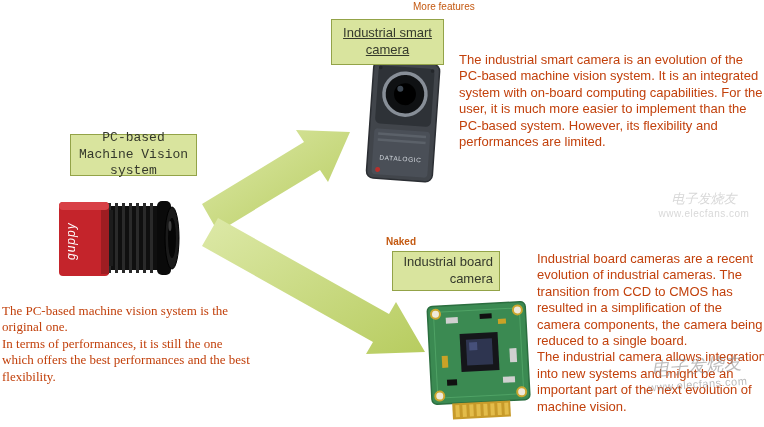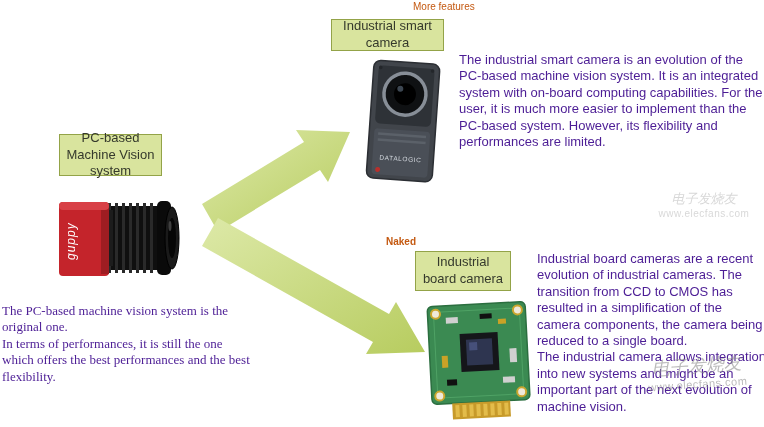--- a/index.html
+++ b/index.html
@@ -30,28 +30,28 @@
     line-height: 1.3;
     display: flex;
     align-items: center;
     justify-content: center;
     text-align: center;
     padding: 3px 6px;
   }
   .desc {
     position: absolute;
     z-index: 3;
-    color: #4c1d95;
+    color: #c2410c;
     font-size: 13px;
     line-height: 16.4px;
     white-space: pre-line;
   }
-  .smart-box { left: 331px; top: 19px;  width: 113px; height: 32px; }
-  .pc-box    { left: 59px;  top: 134px; width: 103px; height: 42px; }
-  .board-box { left: 415px; top: 251px; width: 96px; height: 40px; }
+  .smart-box { left: 331px; top: 19px;  width: 113px; height: 46px; text-decoration: underline; }
+  .pc-box    { left: 70px;  top: 134px; width: 127px; height: 42px; font-family: Liberation Mono, monospace; }
+  .board-box { left: 392px; top: 251px; width: 108px; height: 40px; text-align: right; }
   .tag-more  { left: 413px; top: 1px; }
   .tag-naked { left: 386px; top: 236px; font-weight: bold; }
   .smart-desc { left: 459px; top: 52px;  width: 306px; }
   .pc-desc    { left: 2px;   top: 303px; width: 250px; font-family: Liberation Serif, serif; }
   .board-desc { left: 537px; top: 251px; width: 230px; }
   .smart-img { left: 352px; top: 58px; }
   .pc-img    { left: 45px;  top: 190px; }
   .board-img { left: 420px; top: 298px; }
   .watermark {
     position: absolute;

